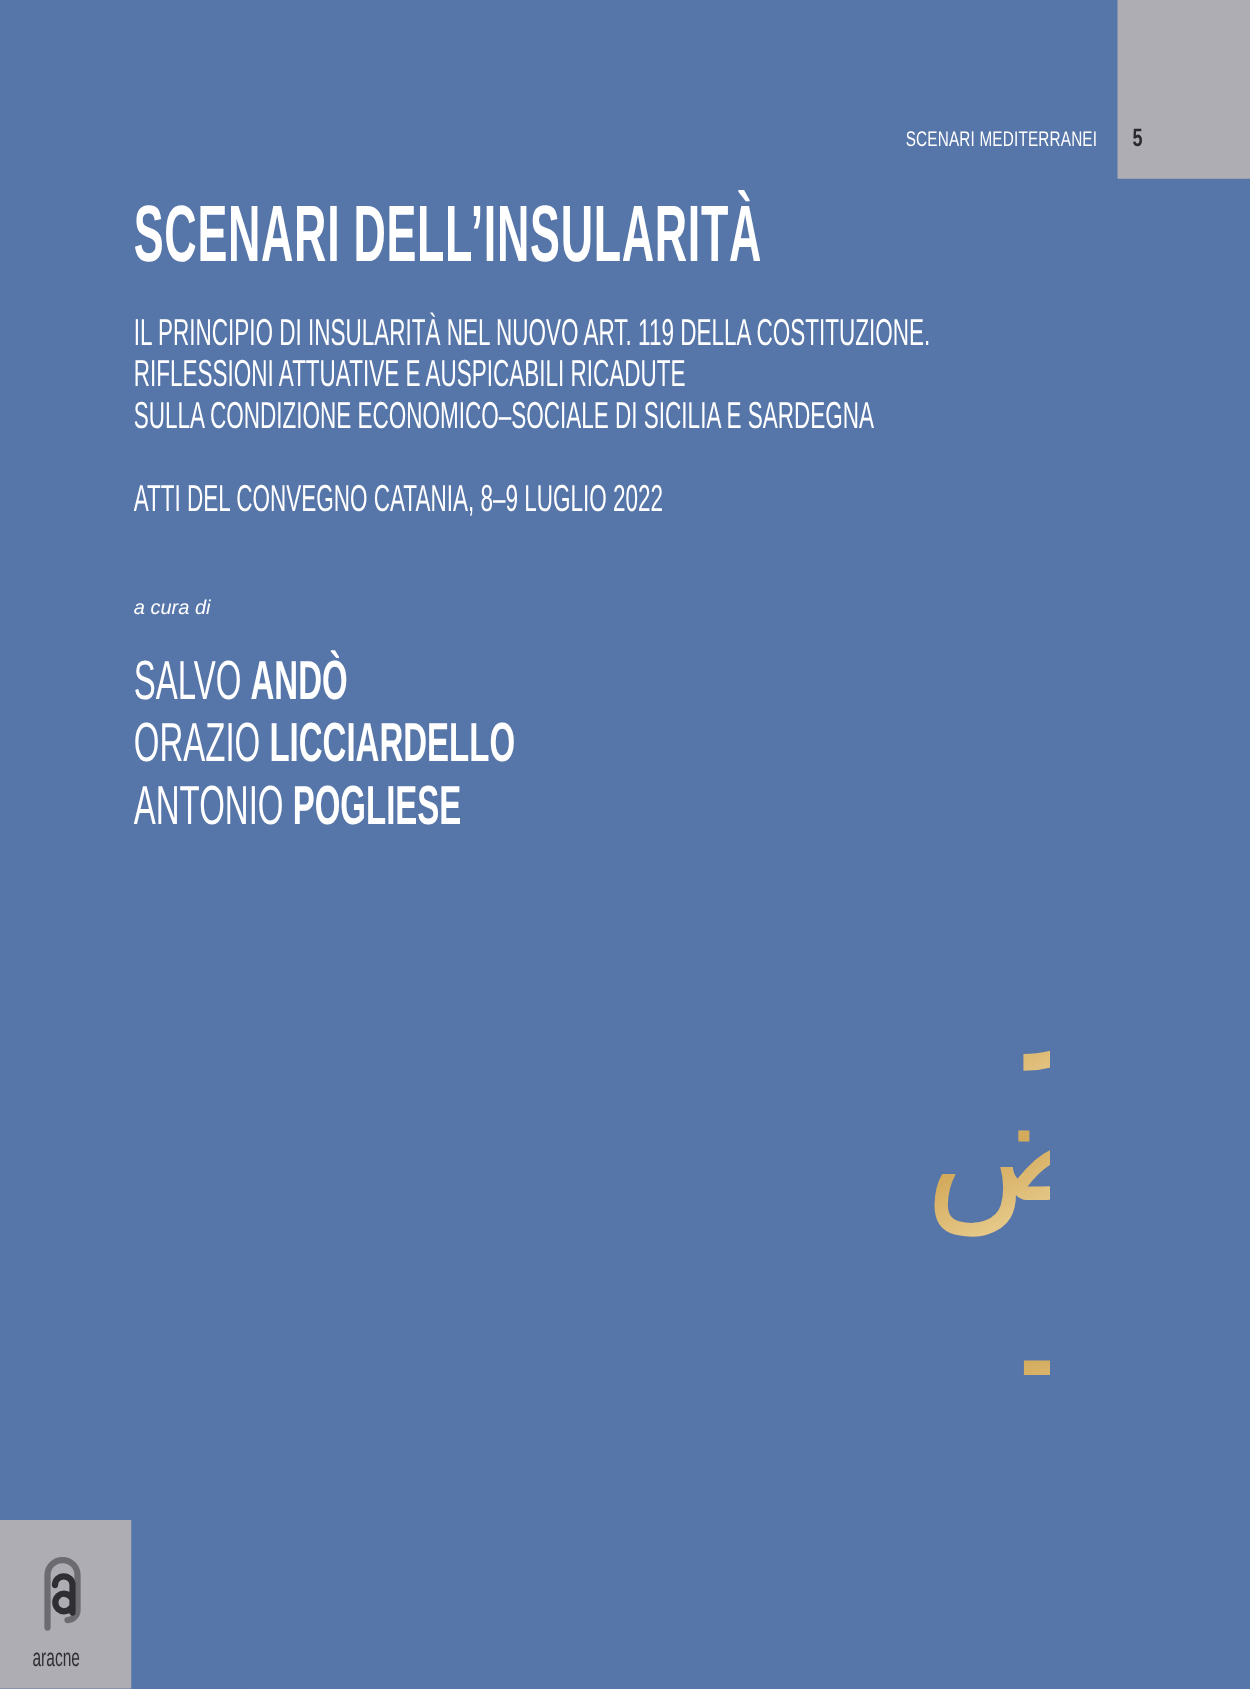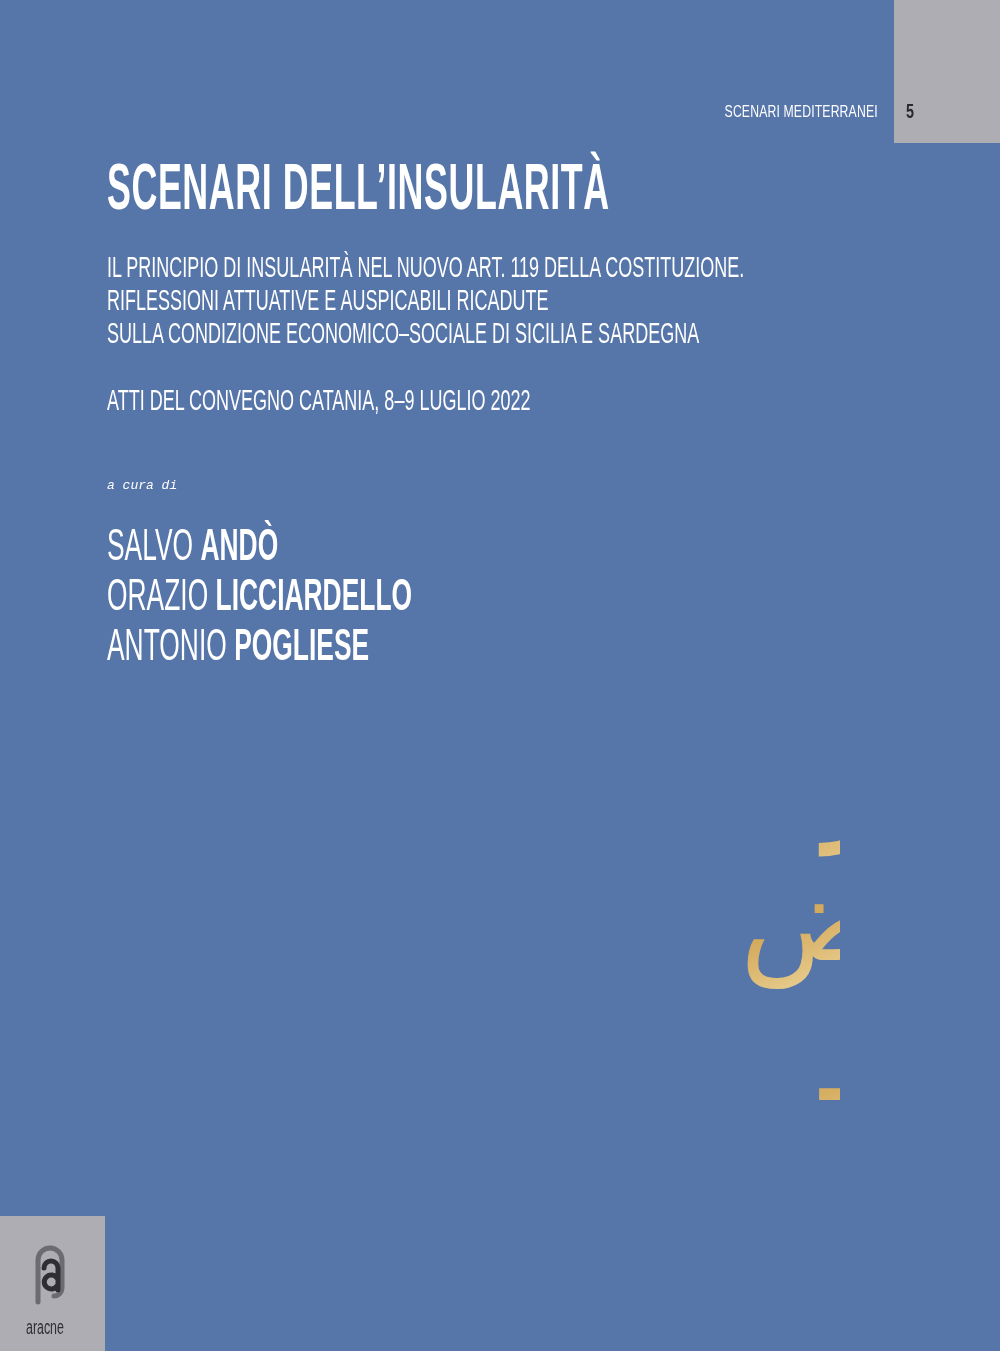--- a/index.html
+++ b/index.html
@@ -8,21 +8,21 @@
   .series-box { position: absolute; left: 894px; top: 0; width: 106px; height: 143px; background: #adadb3; }
   .series-number { position: absolute; left: 906px; top: 100px; font-size: 20px; font-weight: bold; color: #2a2a2e; transform: scaleX(0.72); transform-origin: left top; font-family: "Liberation Sans", sans-serif; }
   .series-name { position: absolute; right: 122px; top: 102px; font-size: 17px; letter-spacing: 0.2px; white-space: nowrap; transform: scaleX(0.72); transform-origin: right top; font-family: "Liberation Sans", sans-serif; }
   .condensed { transform-origin: left top; white-space: nowrap; position: absolute; left: 107px; font-family: "Liberation Sans", sans-serif; }
   .title { top: 150px; font-size: 64px; font-weight: bold; letter-spacing: 1px; transform: scaleX(0.56); }
   .subtitle-line { font-size: 30px; transform: scaleX(0.6); }
   .sub1 { top: 250px; }
   .sub2 { top: 283px; }
   .sub3 { top: 316px; }
   .proceedings { top: 383px; font-size: 30px; transform: scaleX(0.6); }
-  .edited-by { position: absolute; left: 107px; top: 478px; font-family: Liberation Mono, monospace; font-style: italic; font-size: 13px; }
+  .edited-by { position: absolute; left: 107px; top: 478px; font-family: Liberation Sans, sans-serif; font-style: italic; font-size: 16px; }
   .editor { font-size: 44px; transform: scaleX(0.6); }
   .editor .surname { font-weight: bold; }
   .ed1 { top: 520px; }
   .ed2 { top: 570px; }
   .ed3 { top: 620px; }
   .calligraphy { position: absolute; left: 320px; top: 630px; width: 520px; height: 520px; }
   .publisher-box { position: absolute; left: 0; top: 1216px; width: 105px; height: 135px; background: #adadb3; }
   .publisher-logo { position: absolute; left: 30px; top: 1240px; width: 40px; height: 70px; }
   .publisher-name { position: absolute; left: 26px; top: 1316px; font-size: 20px; color: #2f2f33; transform: scaleX(0.62); transform-origin: left top; font-family: "Liberation Sans", sans-serif; white-space: nowrap; }
 </style>

